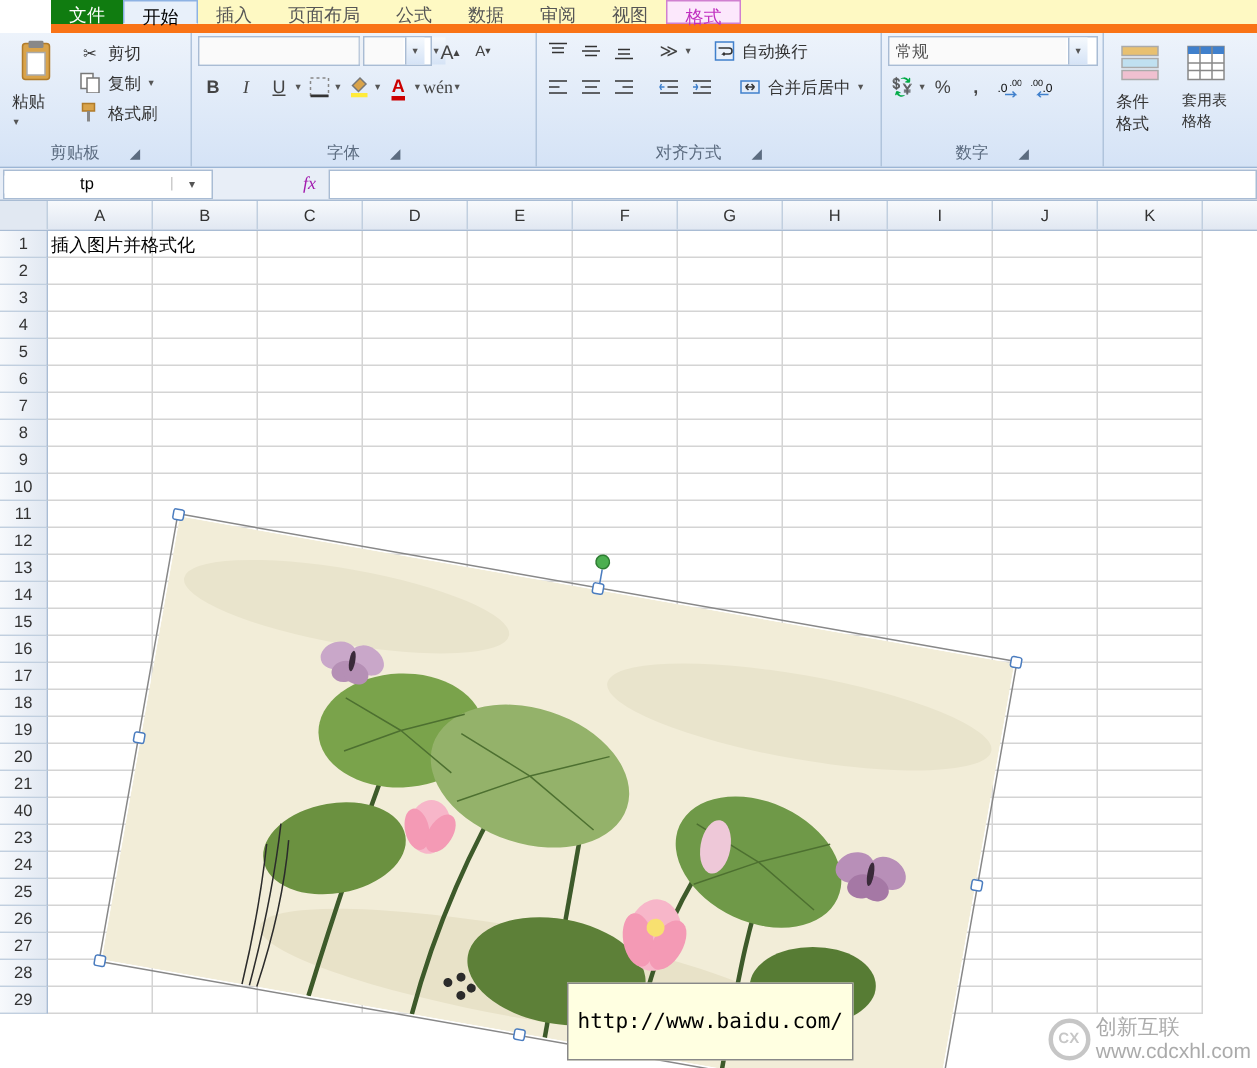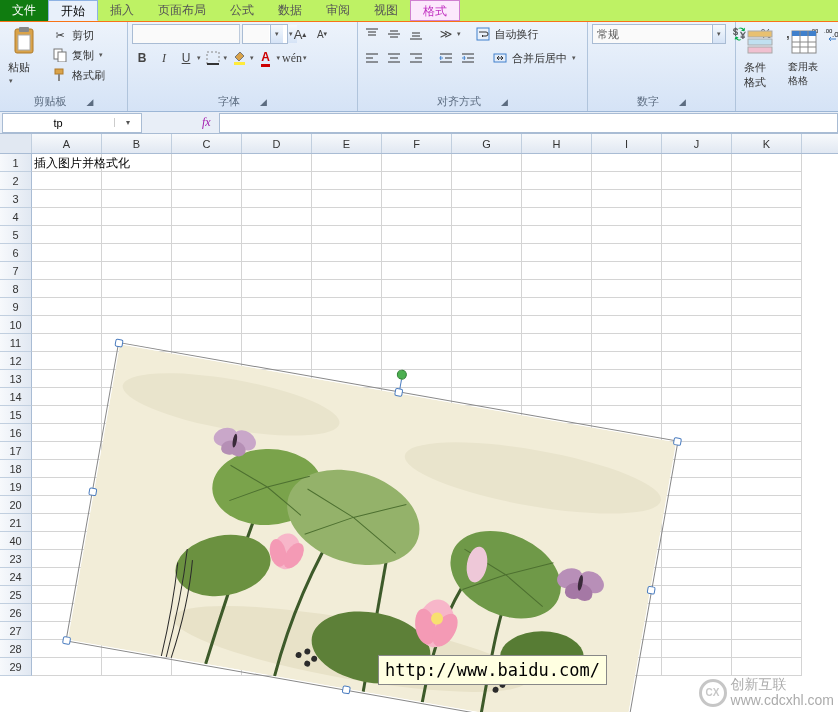--- a/index.html
+++ b/index.html
@@ -1,19 +1,19 @@
 <!DOCTYPE html>
 <html><head>
   <meta charset="utf-8">
   <style>
     * { margin: 0; padding: 0; box-sizing: border-box; }
     body { font-family: "Microsoft YaHei", SimSun, sans-serif; font-size: 12px; background: #fff; overflow: hidden; width: 838px; height: 712px; position: relative; }
     
     
-    .tabs-row { display: flex; height: 22px; background: #bef264; border-bottom: 1px solid #f97316; }
+    .tabs-row { display: flex; height: 22px; background: #fef9c3; border-bottom: 6px solid #f97316; margin-left: 34px; }
     .tab { padding: 2px 12px; cursor: pointer; color: #555; }
     .tab.file { background: #107c10; color: #fff; font-weight: normal; }
     .tab.active { border: 1px solid #8db2e3; border-bottom: 1px solid #e8f0fa; background: #e8f0fa; color: #000; }
     .tab.format { color: #c030c0; border: 1px solid #d080d0; background: #fce8fc; }
     
     
     .ribbon { display: flex; height: 90px; background: linear-gradient(#edf3fb, #d5e3f6); border-bottom: 1px solid #9cb6d6; }
     .group { border-right: 1px solid #b0c4dc; display: flex; flex-direction: column; justify-content: space-between; padding: 2px 4px 0 4px; }
     .group-content { display: flex; gap: 4px; flex: 1; align-items: flex-start; }
     .group-label { text-align: center; color: #5c6c80; font-size: 11px; padding: 2px 0; display: flex; align-items: center; justify-content: center; gap: 20px; }
@@ -62,21 +62,21 @@
     .selection-handle { position: absolute; width: 8px; height: 8px; border: 1px solid #4a7cbf; background: #fff; border-radius: 2px; }
     .h-tl { left: -5px; top: -5px; } .h-tm { left: 50%; top: -5px; margin-left: -4px; } .h-tr { right: -5px; top: -5px; }
     .h-ml { left: -5px; top: 50%; margin-top: -4px; } .h-mr { right: -5px; top: 50%; margin-top: -4px; }
     .h-bl { left: -5px; bottom: -5px; } .h-bm { left: 50%; bottom: -5px; margin-left: -4px; }
     .rotate-handle { position: absolute; left: 50%; top: -24px; margin-left: -5px; width: 10px; height: 10px; background: #4caf50; border-radius: 50%; border: 1px solid #2e7d32; }
     .rotate-line { position: absolute; left: 50%; top: -14px; width: 1px; height: 10px; background: #4a7cbf; }
     
     
     .painting-bg { fill: #f2edd8; }
     
-    .tooltip-box { position: absolute; left: 378px; top: 655px; border: 1px solid #888; background: #ffffe1; padding: 4px 6px; font-family: monospace; font-size: 17px; }
+    .tooltip-box { position: absolute; left: 378px; top: 655px; border: 1px solid #888; background: #ffffe1; padding: 17px 6px; font-family: monospace; font-size: 14px; }
     
     .watermark { position: absolute; right: 4px; bottom: 4px; display: flex; align-items: center; gap: 4px; opacity: 0.55; font-size: 14px; color: #666; }
     .watermark .logo-c { width: 28px; height: 28px; border: 3px solid #999; border-radius: 50%; position: relative; display: flex; align-items: center; justify-content: center; font-weight: bold; color: #999; font-size: 10px; }
     .watermark-text { text-align: left; font-size: 14px; line-height: 1.1; }
   </style>
 </head>
 <body>
 
 <div class="tabs-row">
   <div class="tab file">文件</div>
@@ -292,21 +292,21 @@
           </div>
       </div>
     </div>
     <div class="group-label">
         <span>对齐方式</span>
         <span class="dialog-launcher">◢</span>
       </div>
   </div>
 
   <div class="group" style="width:148px">
-    <div class="group-content" style="flex-direction:row;gap:4px">
+    <div class="group-content" style="flex-direction:column;gap:4px">
       <div class="combo" style="width:140px">
           <input disabled="" style="width: 118px;" value="常规">
           <span class="dd-arrow">▾</span>
         </div>
       <div class="btn-row">
         <div class="btn-dd">
             <span class="btn16">💱</span>
             <span class="dd-arrow">▾</span>
           </div>
         <div class="btn16">%</div>

